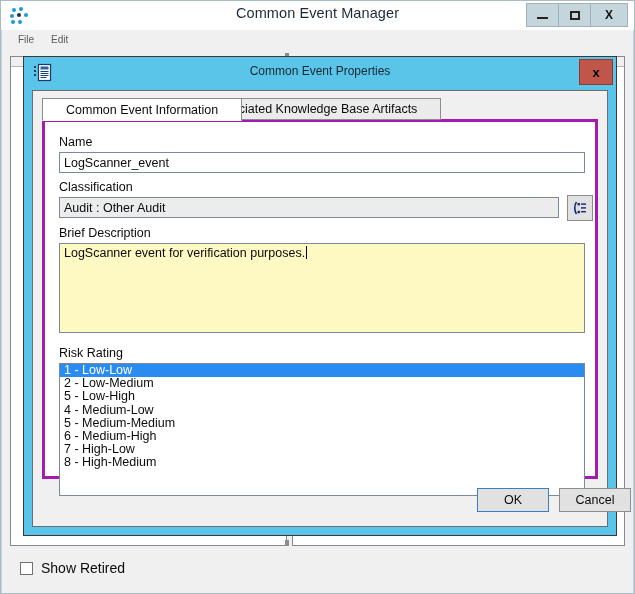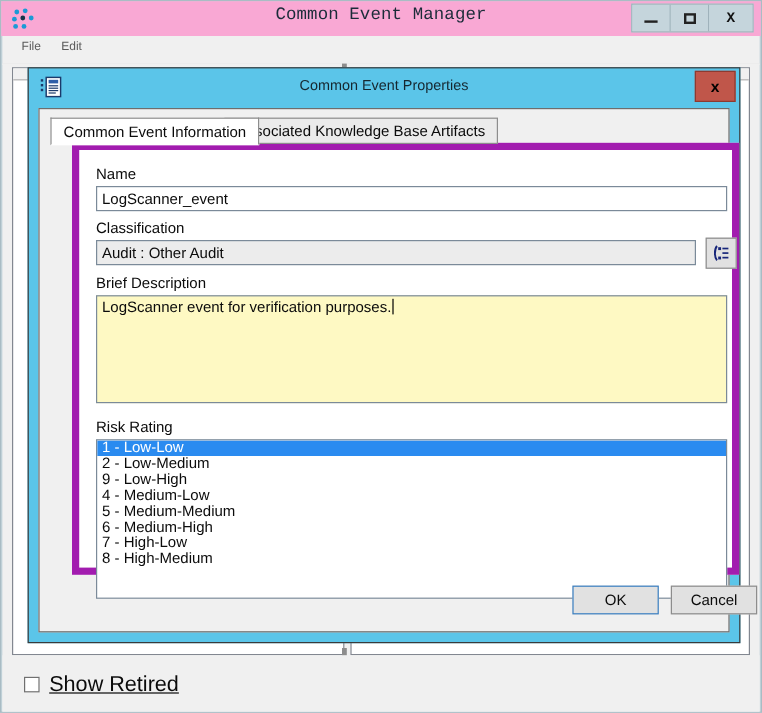--- a/index.html
+++ b/index.html
@@ -26,22 +26,21 @@
     box-sizing: border-box;
     border: 1px solid #a9bcc4;
   }
 
   
   #titlebar {
     position: absolute;
     left: 0; top: 0;
     width: 633px;
     height: 29px;
-    background: #f9a8d4;
-    font-family: Liberation Mono, monospace;
+    background: #ffffff;
   }
   #app-icon {
     position: absolute;
     left: 9px; top: 6px;
     width: 22px; height: 18px;
   }
   #titlebar-title {
     position: absolute;
     left: 0; top: 4px;
     width: 633px;
@@ -142,23 +141,22 @@
     align-items: center;
   }
   #show-retired-box {
     width: 13px; height: 13px;
     background: #ffffff;
     border: 1px solid #707070;
     box-sizing: border-box;
   }
   #show-retired-label {
     margin-left: 8px;
-    font-size: 18px;
-    color: #0b0b0b;
-    text-decoration: underline;
+    font-size: 14px;
+    color: #0b0b0b;
   }
   .btn {
     box-sizing: border-box;
     background: #e1e1e1;
     border: 1px solid #8d8d8d;
     font-family: "Liberation Sans", sans-serif;
     font-size: 12.5px;
     color: #0b0b0b;
     display: flex;
     align-items: center;
@@ -230,43 +228,43 @@
   }
   .tab {
     position: absolute;
     top: 0;
     height: 22px;
     box-sizing: border-box;
     display: flex;
     align-items: center;
     font-size: 12.5px;
     color: #0b0b0b;
-    padding: 0 10px;
+    padding: 0 23px;
     border: 1px solid #8d8d8d;
   }
   .tab.active {
     left: 0;
     background: #ffffff;
     border-bottom: 1px solid #ffffff;
     z-index: 3;
     height: 23px;
   }
   .tab.inactive {
     background: #ebebeb;
     z-index: 2;
   }
   #tab-associated { left: 145px; }
 
   #tabpanel {
     position: absolute;
-    left: 27px; top: 28px;
+    left: 9px; top: 28px;
     width: 556px;
     height: 360px;
     background: #ffffff;
-    border: 6px solid #a21caf;
+    border: 3px solid #a21caf;
     box-sizing: border-box;
   }
 
   .field-label {
     position: absolute;
     font-size: 12.5px;
     color: #0b0b0b;
   }
   .text-input {
     position: absolute;
@@ -456,21 +454,21 @@
           </svg>
         </div>
 
         <div class="field-label" id="label-desc">Brief Description</div>
         <div id="input-desc"><span>LogScanner event for verification purposes.</span><span class="caret"></span></div>
 
         <div class="field-label" id="label-risk">Risk Rating</div>
         <div id="risk-list">
             <div class="risk-item selected">1 - Low-Low</div>
             <div class="risk-item">2 - Low-Medium</div>
-            <div class="risk-item">9 - Low-High</div>
+            <div class="risk-item">5 - Low-High</div>
             <div class="risk-item">4 - Medium-Low</div>
             <div class="risk-item">5 - Medium-Medium</div>
             <div class="risk-item">6 - Medium-High</div>
             <div class="risk-item">7 - High-Low</div>
             <div class="risk-item">8 - High-Medium</div>
           </div>
 
       </div>
 
       <div class="btn focus" id="dialog-ok">OK</div>

